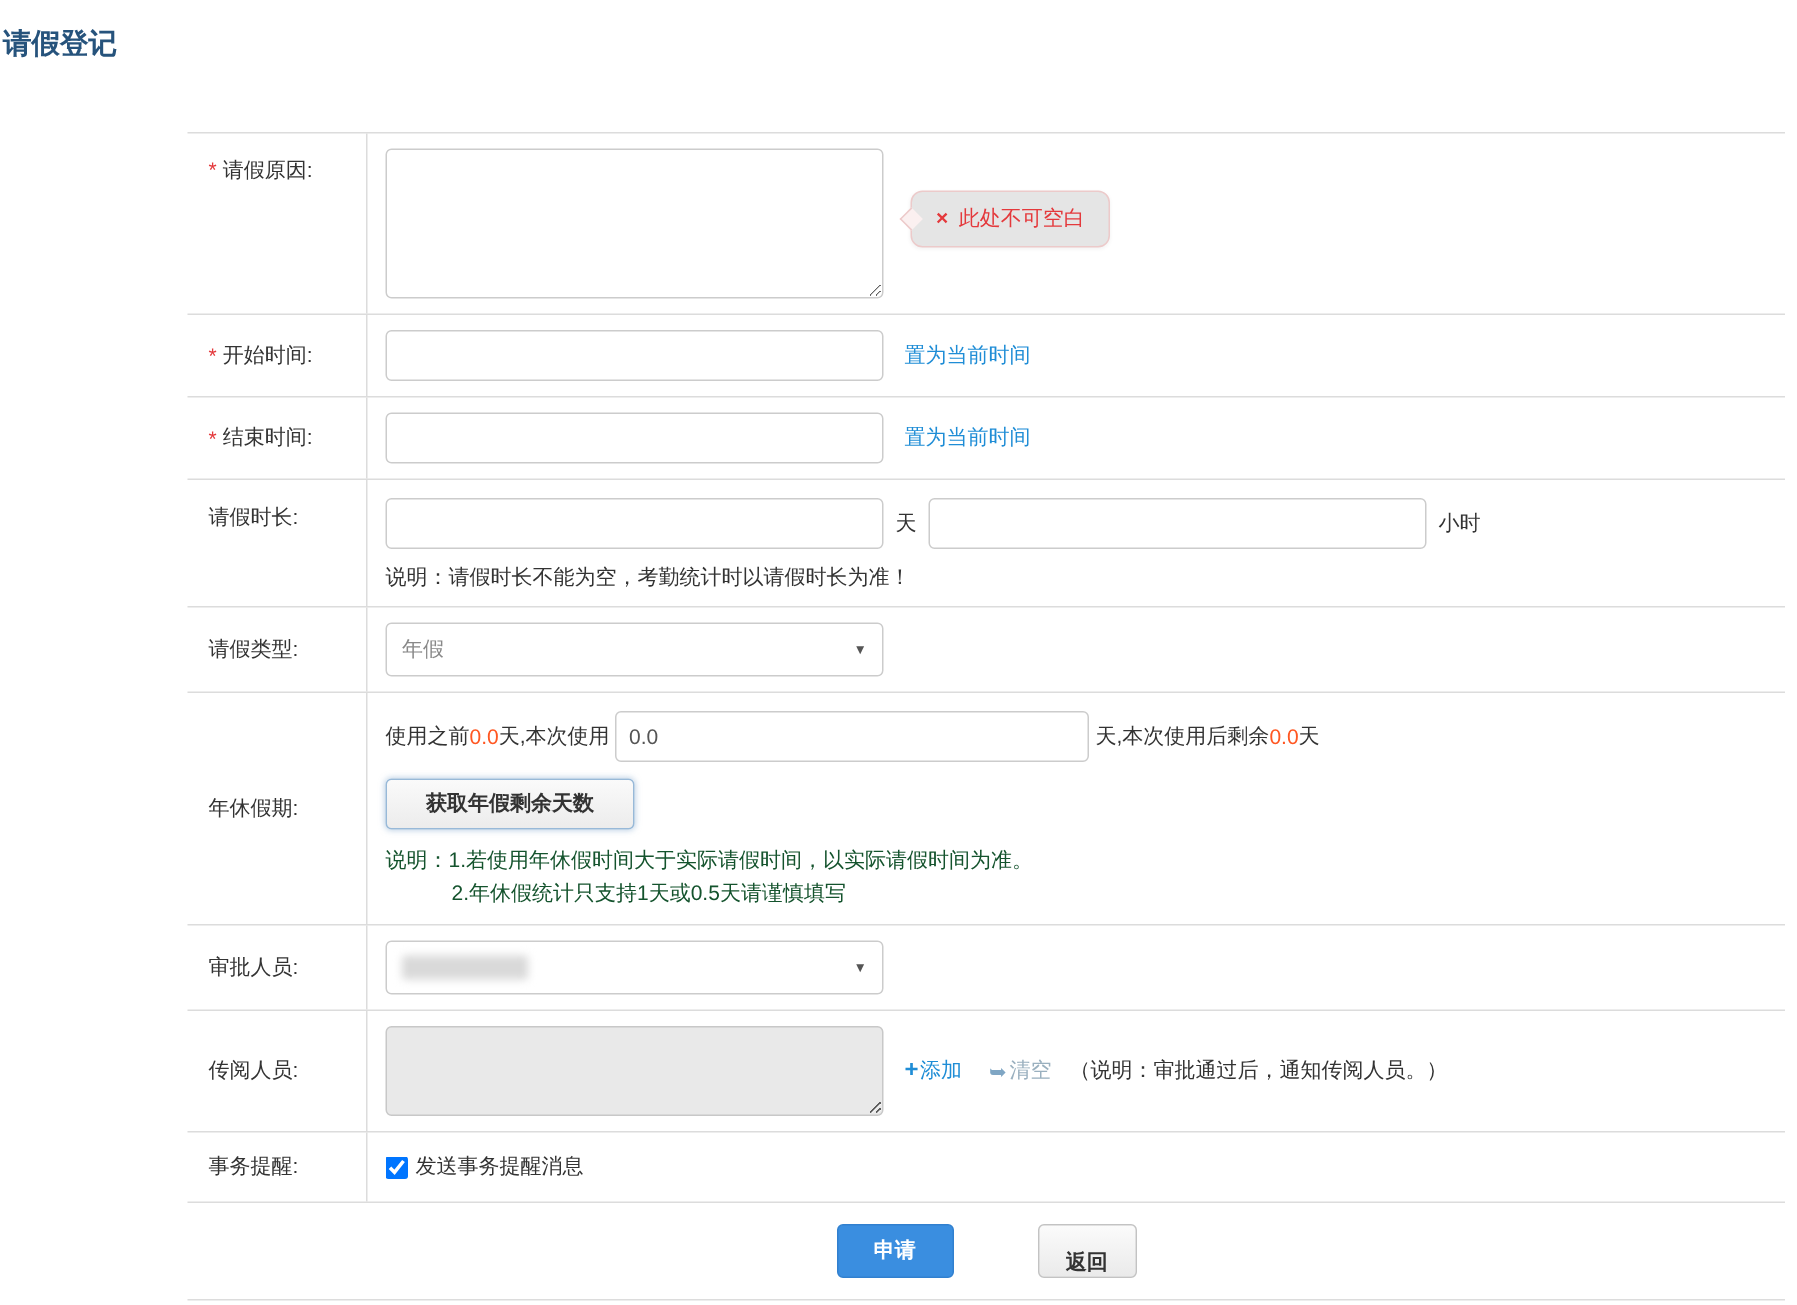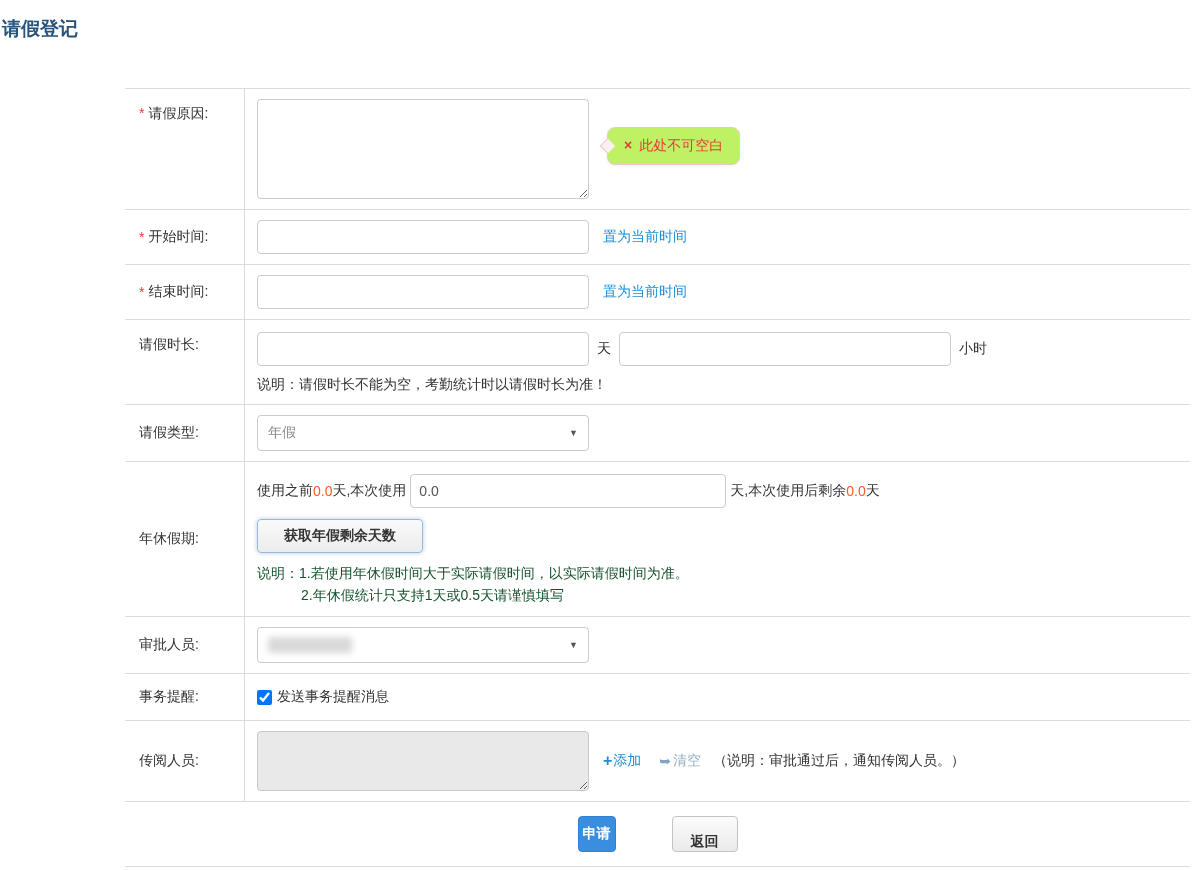--- a/index.html
+++ b/index.html
@@ -40,21 +40,21 @@
   }
   .reason-textarea {
     width: 332px; height: 100px;
     border: 1px solid #ccc; border-radius: 4px;
     padding: 6px 8px; font-size: 14px; color: #555;
     resize: both; outline: none; font-family: inherit;
   }
   .tooltip {
     position: relative; align-self: flex-start;
     margin: 28px 0 0 18px;
-    background: #bef264; border: 1px solid #eccaca; border-radius: 8px;
+    background: #e5e5e5; border: 1px solid #eccaca; border-radius: 8px;
     padding: 9px 16px; color: #e4393c; white-space: nowrap;
     box-shadow: 0 1px 3px rgba(0,0,0,.06);
   }
   .tooltip::before {
     content: ""; position: absolute; left: -6px; top: 50%;
     transform: translateY(-50%) rotate(45deg);
     width: 10px; height: 10px; background: #fbf0f0;
     border-left: 1px solid #eccaca; border-bottom: 1px solid #eccaca;
   }
   .tooltip-x { font-weight: bold; margin-right: 7px; }
@@ -103,21 +103,21 @@
   }
   .plus-icon { color: #1f8dd6; font-weight: bold; font-size: 16px; margin: 0 1px 0 14px; }
   .clear-icon { color: #7fa6c4; margin: 0 2px 0 18px; }
   .clear-link { color: #9ab0bf; cursor: pointer; }
   .cc-note { margin-left: 12px; color: #333; }
 
   .reminder-check { width: 15px; height: 15px; margin: 0 5px 0 0; cursor: pointer; }
 
   .frow.actions .fcontent { justify-content: center; padding: 14px 0; }
   .btn-primary {
-    height: 36px; padding: 0 4px;
+    height: 36px; padding: 0 24px;
     background: #3a8ee0; border: 1px solid #3180cf; border-radius: 4px;
     color: #fff; font-weight: bold; font-size: 14px; cursor: pointer;
     font-family: inherit;
   }
   .btn-default {
     height: 36px; padding: 16px 18px; margin-left: 56px;
     background: linear-gradient(#fbfbfb, #eaeaea);
     border: 1px solid #c3c3c3; border-radius: 4px;
     color: #333; font-weight: bold; font-size: 14px; cursor: pointer;
     font-family: inherit;
@@ -220,42 +220,42 @@
       <div class="fcontent">
         <div class="select-box">
           <span class="blurred-value"></span>
           <span class="select-arrow">▼</span>
         </div>
       </div>
     </div>
 
     <div class="frow">
       <div class="flabel">
-        <span>事务提醒:</span>
-      </div>
-      <div class="fcontent" style="padding:14px 12px;">
-        <input class="reminder-check" type="checkbox" checked="" style="">
-        <span>发送事务提醒消息</span>
-      </div>
-    </div>
-
-    <div class="frow">
-      <div class="flabel">
         <span>传阅人员:</span>
       </div>
       <div class="fcontent">
         <textarea class="cc-textarea" disabled="" style=""></textarea>
         <span class="plus-icon">+</span>
           <a class="link">添加</a>
         <span class="clear-icon">➥</span>
           <a class="clear-link">清空</a>
         <span class="cc-note">（说明：审批通过后，通知传阅人员。）</span>
       </div>
     </div>
 
+    <div class="frow">
+      <div class="flabel">
+        <span>事务提醒:</span>
+      </div>
+      <div class="fcontent" style="padding:14px 12px;">
+        <input class="reminder-check" type="checkbox" checked="" style="">
+        <span>发送事务提醒消息</span>
+      </div>
+    </div>
+
     <div class="frow actions">
       <div class="fcontent">
         <button class="btn-primary">申请</button>
         <button class="btn-default">返回</button>
       </div>
     </div>
 
   </div>
 </div>
 

